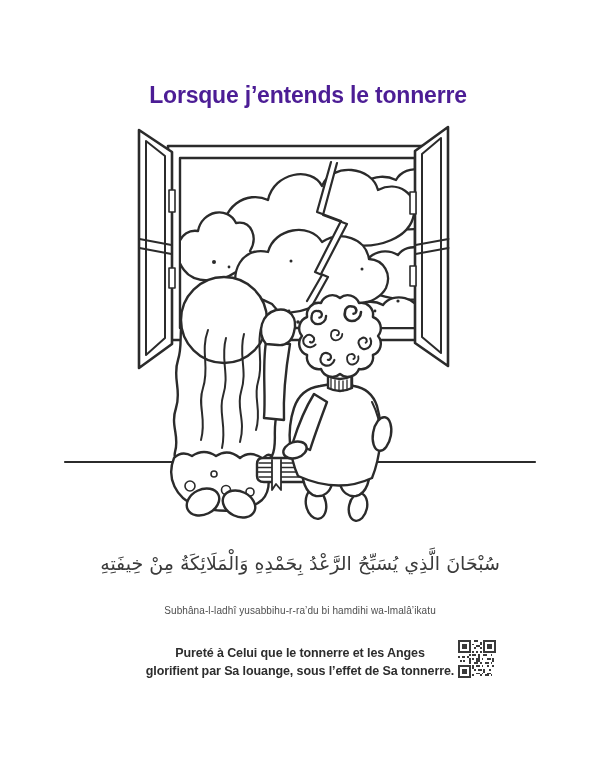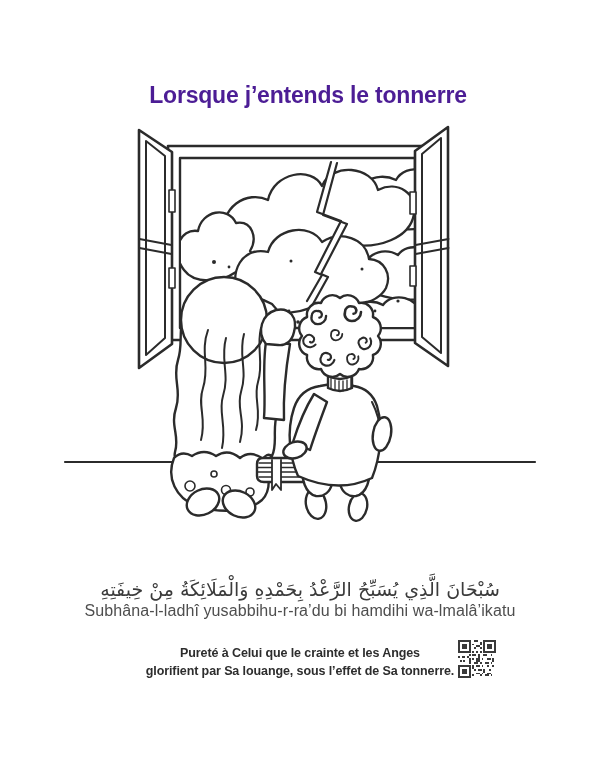--- a/index.html
+++ b/index.html
@@ -7,27 +7,27 @@
     width:600px; height:770px; background:#ffffff; position:relative;
     overflow:hidden; font-family:"Liberation Sans", sans-serif;
   }
   .title {
     position:absolute; top:74px; left:0; width:600px; margin:8px;
     text-align:center; font-size:23px; font-weight:bold; color:#4c1d95;
     letter-spacing:-0.2px;
   }
   .illustration { position:absolute; left:50px; top:112px; width:500px; height:435px; }
   .arabic {
-    position:absolute; top:578px; left:0; width:600px; text-align:center;
+    position:absolute; top:552px; left:0; width:600px; text-align:center;
     direction:rtl; font-family:"DejaVu Sans", sans-serif;
     font-size:19px; color:#3b3b3b;
   }
   .translit {
     position:absolute; top:601px; left:0; width:600px; text-align:center;
-    font-size:16px; line-height:20px; color:#4e4e4e; letter-spacing:0.1px;
+    font-size:10px; line-height:20px; color:#4e4e4e; letter-spacing:0.1px;
   }
   .translation {
     position:absolute; top:644px; left:0; width:600px; text-align:center;
     font-size:12.5px; line-height:18px; font-weight:bold; color:#2d2d2d;
     letter-spacing:-0.1px;
   }
   .qr { position:absolute; left:458px; top:640px; width:38px; height:38px; }
   svg { display:block; }
 </style>
 </head>
@@ -163,21 +163,21 @@
     </svg>
   </div>
 
   <div class="arabic" dir="rtl">سُبْحَانَ الَّذِي يُسَبِّحُ الرَّعْدُ بِحَمْدِهِ وَالْمَلَائِكَةُ مِنْ خِيفَتِهِ</div>
 
   <div class="translit">
     <div>Subhâna-l-ladhî yusabbihu-r-ra’du bi hamdihi wa-lmalâ’ikatu</div>
   </div>
 
   <div class="translation">
-    <div>Pureté à Celui que le crainte et les Anges</div>
+    <div>Pureté à Celui que le tonnerre et les Anges</div>
     <div>glorifient par Sa louange, sous l’effet de Sa tonnerre.</div>
   </div>
 
   <div class="qr">
     <svg width="38" height="38" viewBox="0 0 21 21" shape-rendering="crispEdges" xmlns="http://www.w3.org/2000/svg">
       <g fill="#3a3a3a">
         <rect x="0" y="0" width="7" height="7"></rect>
           <rect x="1" y="1" width="5" height="5" fill="#ffffff"></rect>
           <rect x="2" y="2" width="3" height="3"></rect>
         <rect x="14" y="0" width="7" height="7"></rect>

